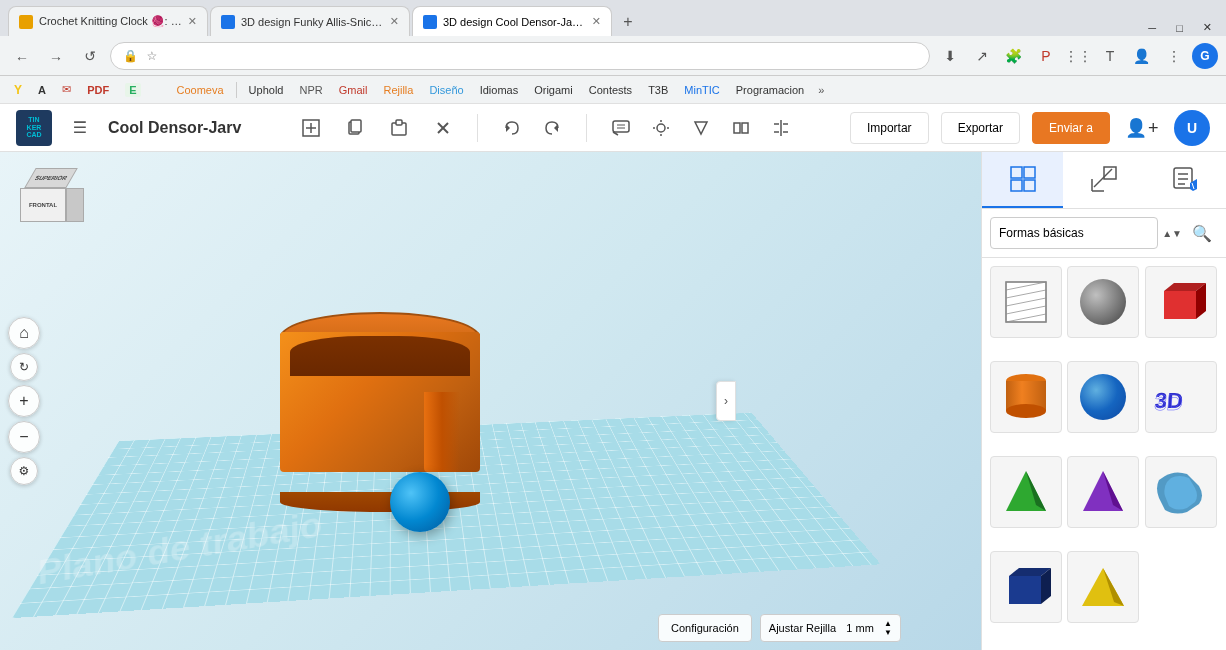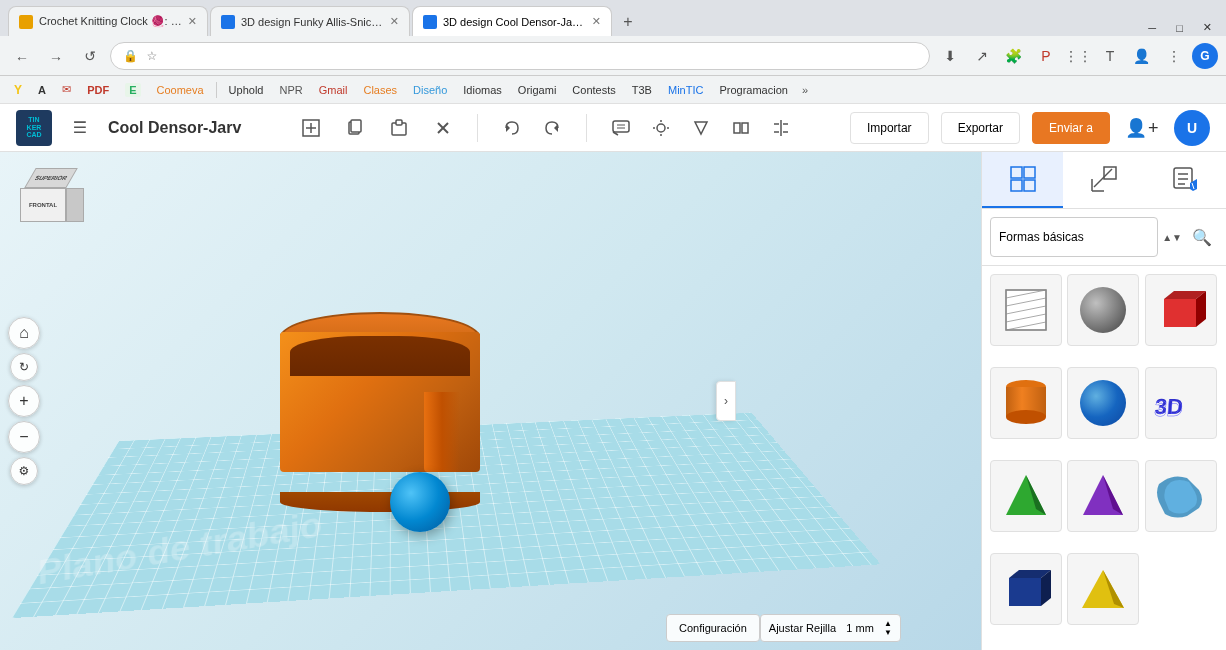--- a/index.html
+++ b/index.html
@@ -70,35 +70,35 @@
 
     
     .nav-cube { position: absolute; top: 16px; left: 16px; width: 70px; height: 70px; }
 
     
     .zoom-controls { position: absolute; left: 8px; top: 50%; transform: translateY(-50%); display: flex; flex-direction: column; gap: 4px; align-items: center; }
     .zoom-btn { width: 32px; height: 32px; background: rgba(255,255,255,0.9); border-radius: 50%; border: 1px solid #ccc; display: flex; align-items: center; justify-content: center; cursor: pointer; font-size: 16px; color: #333; box-shadow: 0 1px 4px rgba(0,0,0,0.2); }
     .zoom-icon { width: 28px; height: 28px; background: rgba(255,255,255,0.9); border-radius: 50%; border: 1px solid #ccc; display: flex; align-items: center; justify-content: center; cursor: pointer; font-size: 13px; color: #333; box-shadow: 0 1px 4px rgba(0,0,0,0.2); }
 
     
-    .bottom-bar { position: absolute; bottom: 8px; right: 80px; display: flex; align-items: center; gap: 0; }
+    .bottom-bar { position: absolute; bottom: 8px; right: 80px; display: flex; align-items: center; gap: 8px; }
     .config-btn { height: 28px; padding: 0 12px; background: rgba(255,255,255,0.9); border-radius: 4px; border: 1px solid #ccc; font-size: 11px; cursor: pointer; }
     .grid-adjust { display: flex; align-items: center; gap: 4px; background: rgba(255,255,255,0.9); border-radius: 4px; border: 1px solid #ccc; padding: 0 8px; height: 28px; font-size: 11px; }
 
     
     .panel-toggle { position: absolute; right: 245px; top: 50%; transform: translateY(-50%); width: 20px; height: 40px; background: #fff; border: 1px solid #e0e0e0; border-radius: 4px 0 0 4px; display: flex; align-items: center; justify-content: center; cursor: pointer; color: #555; font-size: 12px; box-shadow: -2px 0 4px rgba(0,0,0,0.1); }
 
     
     .right-panel { width: 245px; background: #fff; border-left: 1px solid #e0e0e0; display: flex; flex-direction: column; overflow: hidden; }
     .panel-tabs { display: flex; border-bottom: 1px solid #e0e0e0; }
     .panel-tab { flex: 1; height: 56px; display: flex; align-items: center; justify-content: center; cursor: pointer; border-bottom: 2px solid transparent; }
     .panel-tab.active { border-bottom-color: #1a73e8; background: #e8f0fe; }
     .panel-tab-icon { width: 32px; height: 32px; display: flex; align-items: center; justify-content: center; }
     .shapes-header { display: flex; align-items: center; padding: 8px; gap: 4px; border-bottom: 1px solid #e0e0e0; }
-    .shapes-select { flex: 1; height: 40px; border: 1px solid #ccc; border-radius: 4px; padding: 0 8px; font-size: 12px; background: #fff; appearance: none; }
+    .shapes-select { flex: 1; height: 32px; border: 1px solid #ccc; border-radius: 4px; padding: 0 8px; font-size: 12px; background: #fff; appearance: none; }
     .search-btn { width: 32px; height: 32px; display: flex; align-items: center; justify-content: center; cursor: pointer; color: #333; font-size: 16px; }
     .shapes-grid { display: grid; grid-template-columns: repeat(3, 1fr); gap: 4px; padding: 8px; overflow-y: auto; flex: 1; }
     .shape-item { width: 72px; height: 72px; display: flex; align-items: center; justify-content: center; background: #f5f5f5; border-radius: 4px; cursor: pointer; border: 1px solid #e0e0e0; }
     .shape-sphere-gray { width: 46px; height: 46px; border-radius: 50%; background: radial-gradient(circle at 35% 35%, #c0c0c0, #808080, #404040); }
     .shape-sphere-blue { width: 46px; height: 46px; border-radius: 50%; background: radial-gradient(circle at 35% 35%, #60b0e0, #1565c0, #0d47a1); }
   </style>
 </head>
 <body>
 
 <div class="browser-frame">
@@ -160,34 +160,34 @@
     <div class="bookmark-item">
       <span style="color:#c0392b;">✉</span>
     </div>
     <div class="bookmark-item">
       <span style="color:#c0392b;font-weight:bold;">PDF</span>
     </div>
     <div class="bookmark-item">
       <span style="color:#27ae60;font-weight:bold;background:#e8f5e9;padding:1px 4px;border-radius:2px;">E</span>
     </div>
     <div class="bookmark-item">
-      <span style="color:#e67e22;">Coomeva</span>
+      <span style="color:#e67e22;margin-left:20px;">Coomeva</span>
     </div>
     <div class="bm-sep"></div>
     <div class="bookmark-item">
       <span>Uphold</span>
     </div>
     <div class="bookmark-item">
       <span style="color:#555;">NPR</span>
     </div>
     <div class="bookmark-item">
       <span style="color:#c0392b;">Gmail</span>
     </div>
     <div class="bookmark-item">
-      <span style="color:#e67e22;">Clases</span>
+      <span style="color:#e67e22;">Rejilla</span>
     </div>
     <div class="bookmark-item">
       <span style="color:#3498db;">Diseño</span>
     </div>
     <div class="bookmark-item">
       <span>Idiomas</span>
     </div>
     <div class="bookmark-item">
       <span>Origami</span>
     </div>

